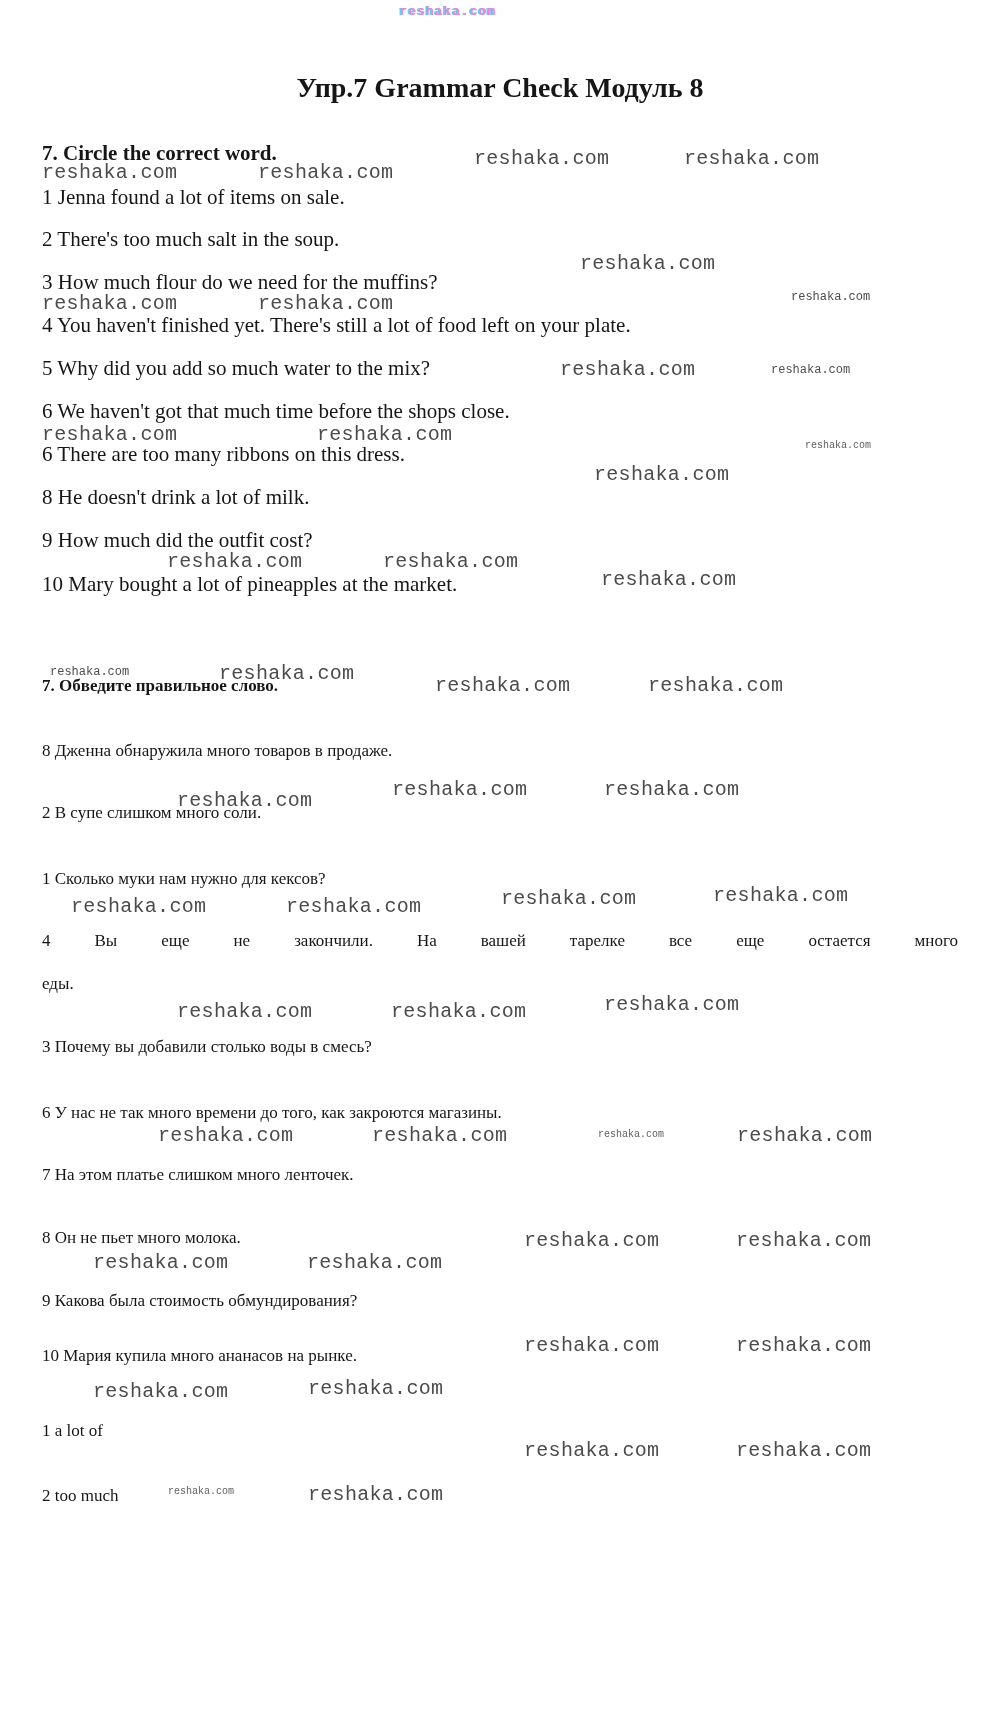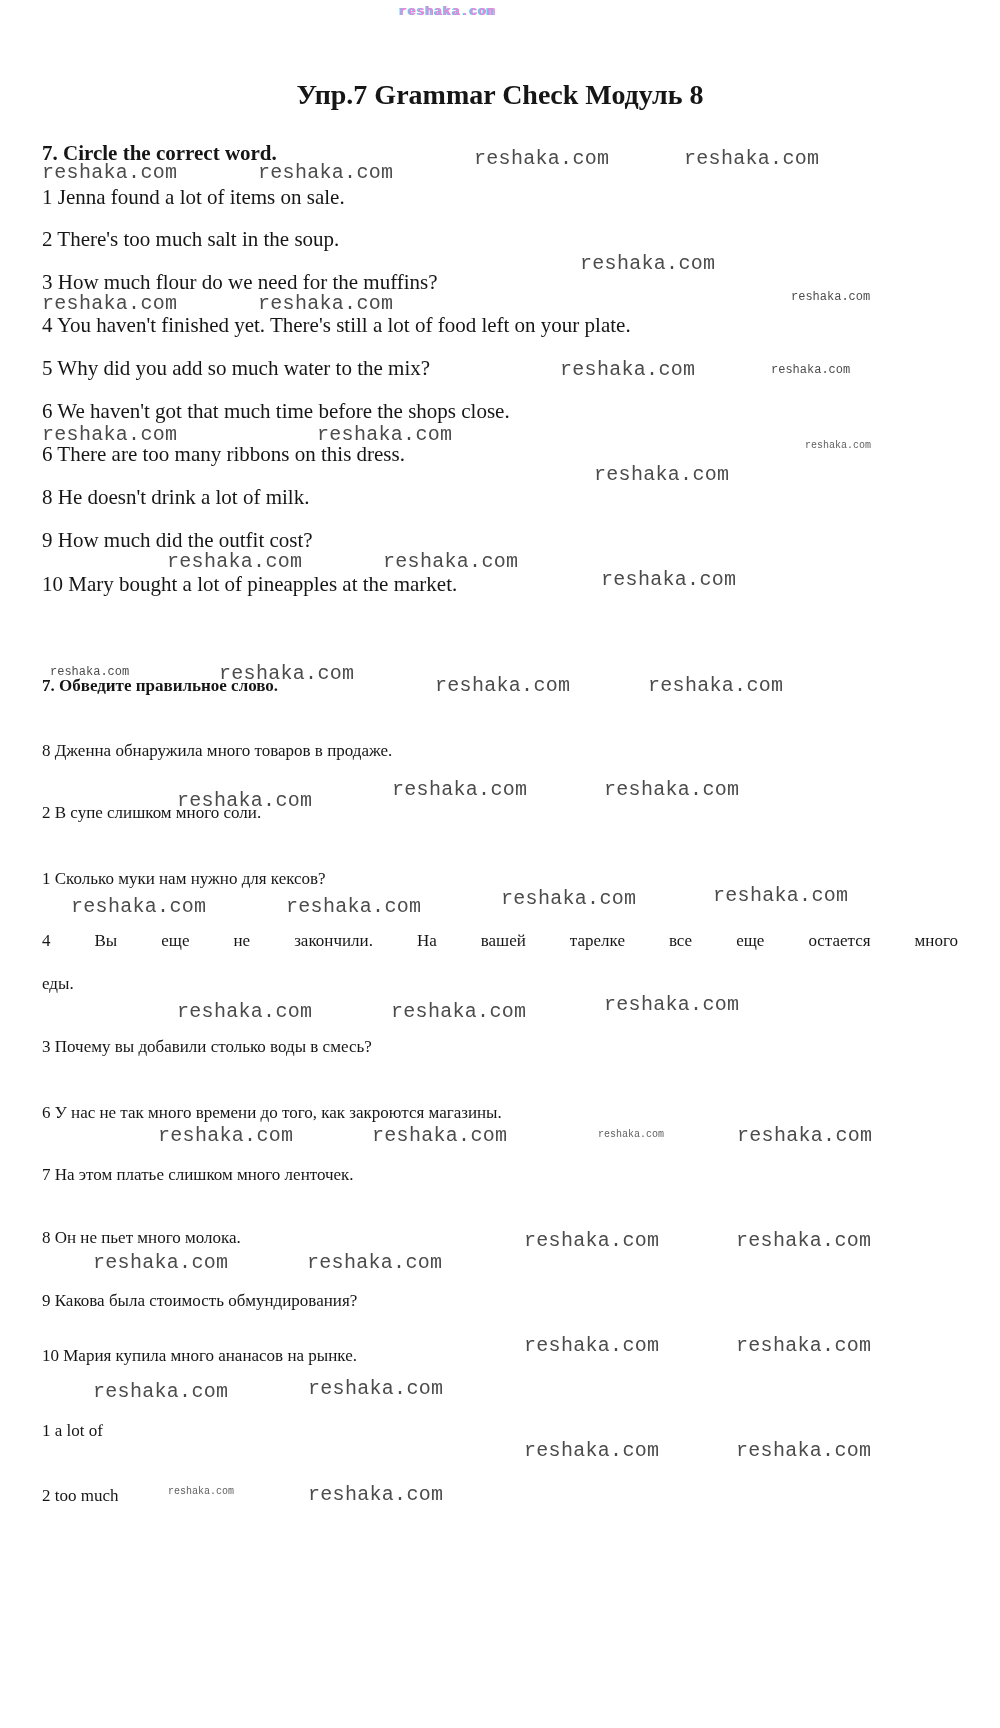--- a/index.html
+++ b/index.html
@@ -1,18 +1,18 @@
 <!DOCTYPE html>
 <html><head>
 <meta charset="utf-8">
 <style>
   html,body{margin:0;padding:0;background:#ffffff;}
   .page{position:relative;width:1000px;height:1728px;background:#ffffff;overflow:hidden;
         font-family:"Liberation Serif",serif;color:#161616;}
-  .title{position:absolute;top:64px;left:0;right:0;margin:15px;text-align:center;
+  .title{position:absolute;top:64px;left:0;right:0;margin:8px;text-align:center;
          font-size:28px;font-weight:bold;font-family:"Liberation Serif",serif;}
   .doc{position:absolute;left:42px;font-size:21px;white-space:nowrap;line-height:1.1;}
   .doc.ru{font-size:17px;}
   .doc.heading{font-weight:bold;}
   .doc.stretch{width:916px;text-align-last:justify;}
   .wm{position:absolute;font-family:Liberation Mono, monospace;color:#4c4c4c;
       white-space:nowrap;z-index:2;line-height:1;}
   .wm.r{font-size:20px;letter-spacing:0.3px;}
   .wm.s{font-size:12px;}
   .wm.t{font-size:10px;color:#5f5f5f;}

